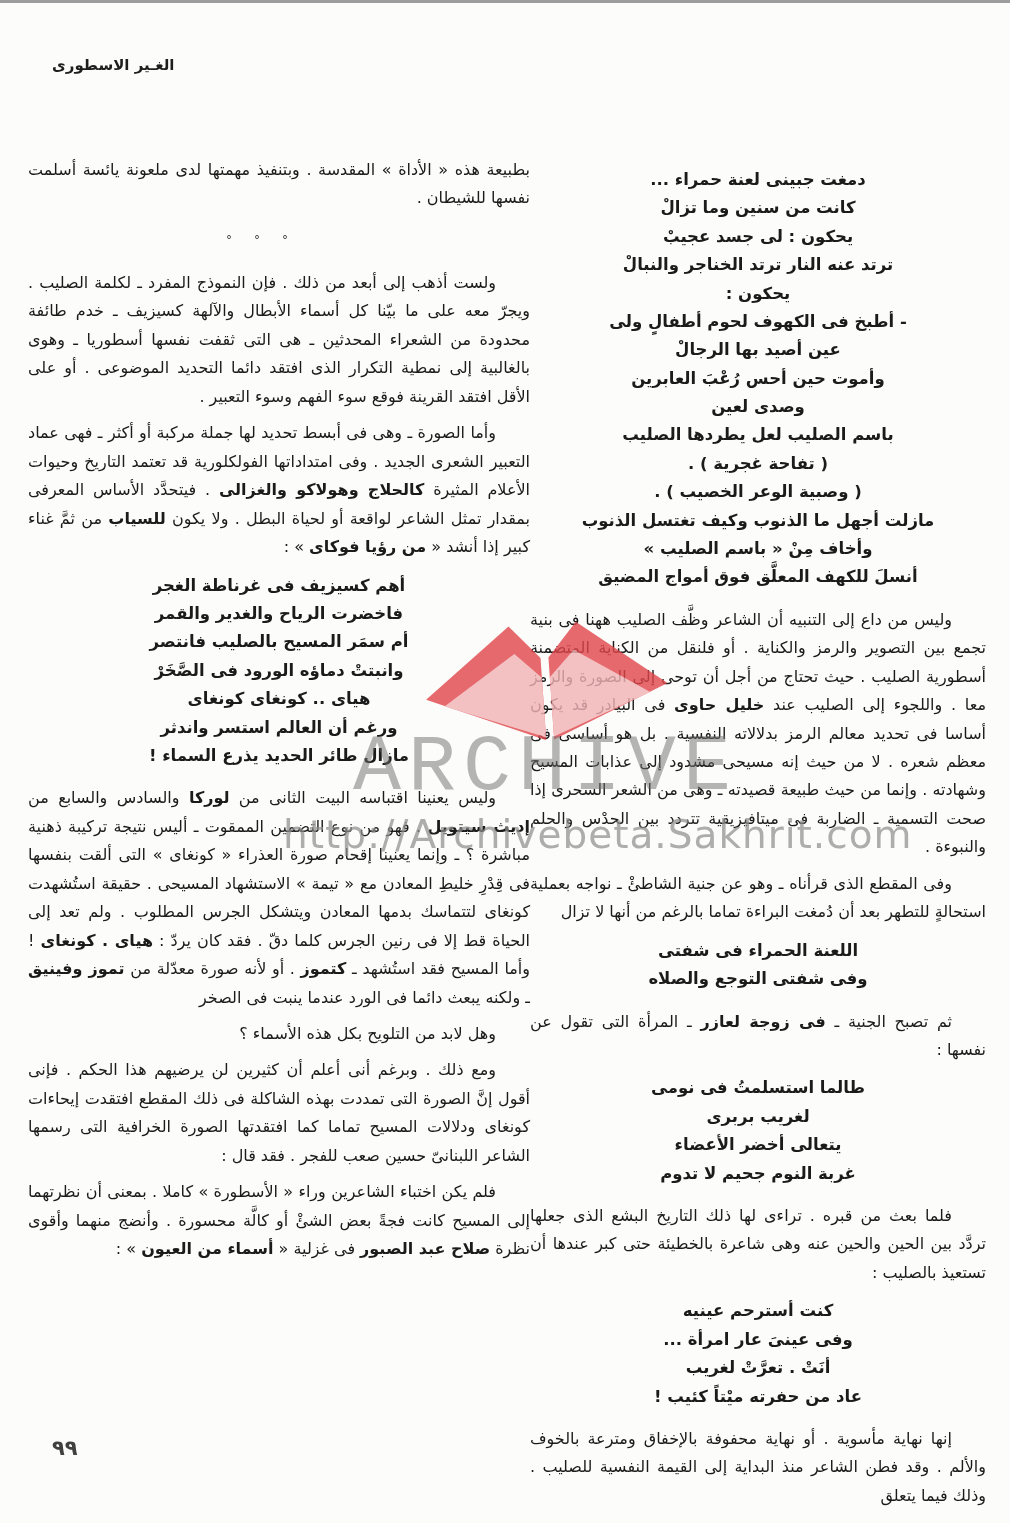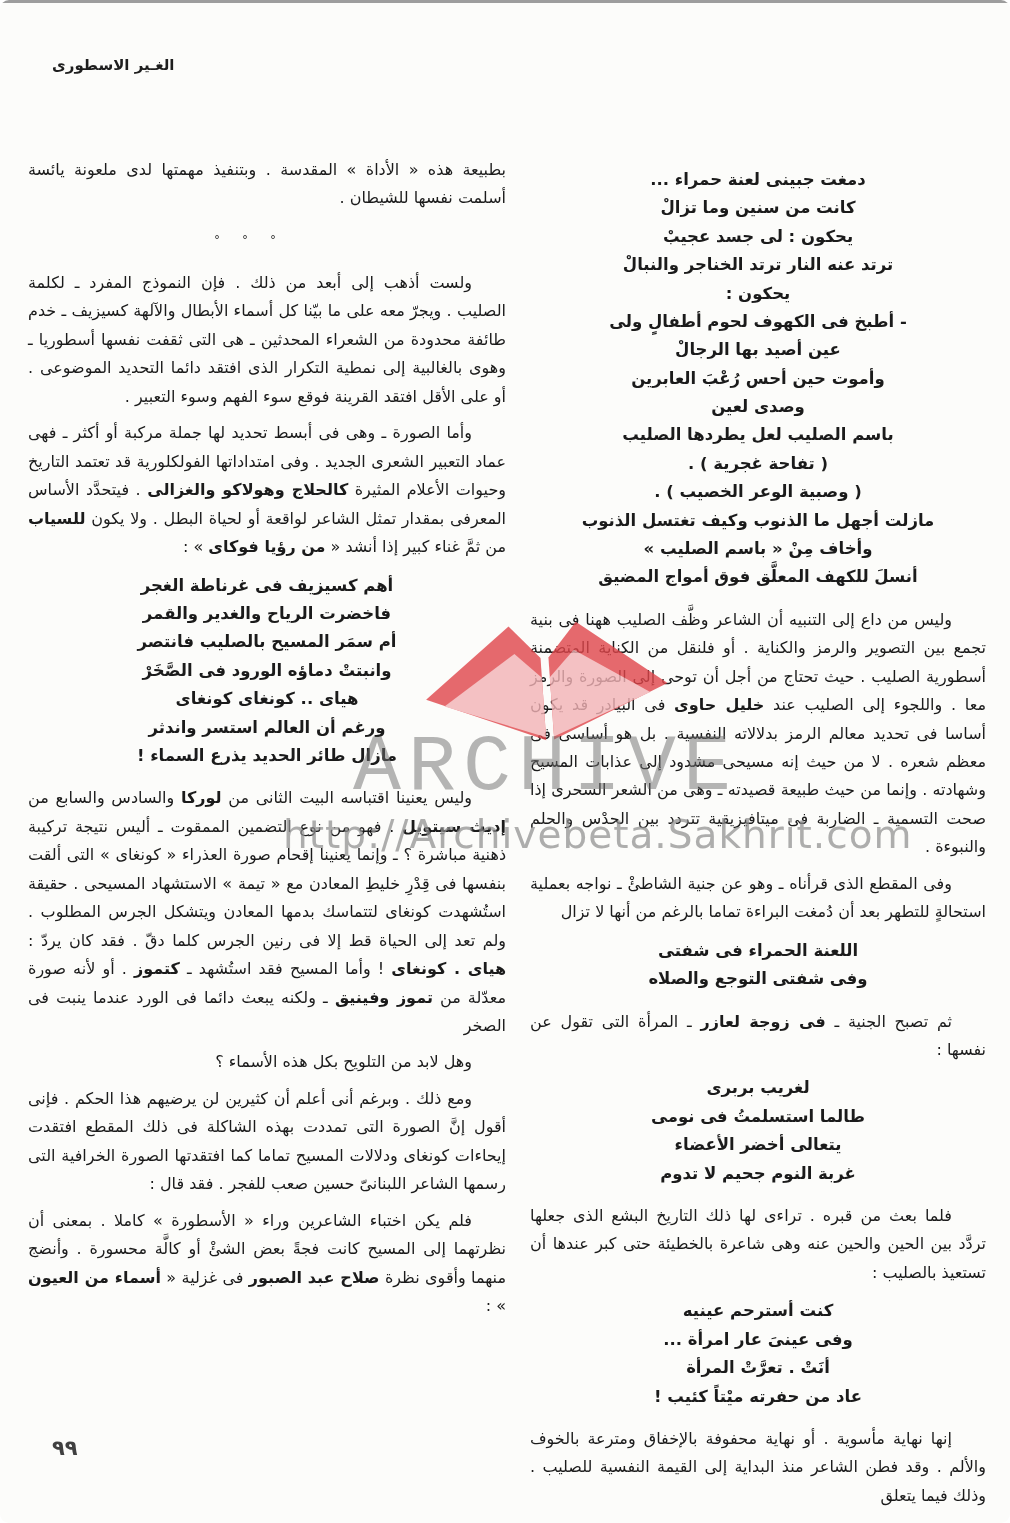--- a/index.html
+++ b/index.html
@@ -4,34 +4,33 @@
 <style>
   html,body{margin:0;padding:0;background:#ffffff;}
   .page{
     position:relative;
     width:1010px;height:1523px;
     background:#fcfcfa;
     overflow:hidden;
     direction:rtl;
     font-family:"DejaVu Sans", sans-serif;
     color:#1b1b1b;
-    border-radius:9px;
   }
   .scan-edge-top{
     position:absolute;top:0;left:0;right:0;height:3px;
     background:#9d9d9d;
   }
   .running-header{
     position:absolute;top:56px;left:52px;
     font-size:15px;font-weight:bold;color:#1e1e1e;
     letter-spacing:.5px;
   }
   .columns{
     position:absolute;top:156px;right:24px;left:28px;
-    display:flex;gap:24px;align-items:flex-start;
+    display:flex;align-items:flex-start;
   }
   .col{min-width:0;}
   .col-right{width:456px;}
   .col-left{flex:1;}
   p.prose{
     margin:0 0 8px 0;
     font-size:16px;line-height:1.78;
     text-align:justify;
     text-indent:34px;
   }
@@ -101,30 +100,30 @@
           <div class="poem-line">أنسلَ للكهف المعلَّق فوق أمواج المضيق</div>
         </div>
         <p class="prose"><span>وليس من داع إلى التنبيه أن الشاعر وظَّف الصليب ههنا فى بنية تجمع بين التصوير والرمز والكناية . أو فلنقل من الكناية المتضمنة أسطورية الصليب . حيث تحتاج من أجل أن توحى إلى الصورة والرمز معا . واللجوء إلى الصليب عند </span><span class="bold">خليل حاوى</span><span> فى البيادر قد يكون أساسا فى تحديد معالم الرمز بدلالاته النفسية . بل هو أساسى فى معظم شعره . لا من حيث إنه مسيحى مشدود إلى عذابات المسيح وشهادته . وإنما من حيث طبيعة قصيدته ـ وهى من الشعر السحرى إذا صحت التسمية ـ الضاربة فى ميتافيزيقية تتردد بين الحدْس والحلم والنبوءة .</span></p>
         <p class="prose"><span>وفى المقطع الذى قرأناه ـ وهو عن جنية الشاطئْ ـ نواجه بعملية استحالةٍ للتطهر بعد أن دُمغت البراءة تماما بالرغم من أنها لا تزال</span></p>
         <div class="poem">
           <div class="poem-line">اللعنة الحمراء فى شفتى</div>
           <div class="poem-line">وفى شفتى التوجع والصلاه</div>
         </div>
         <p class="prose"><span>ثم تصبح الجنية ـ </span><span class="bold">فى زوجة لعازر</span><span> ـ المرأة التى تقول عن نفسها :</span></p>
         <div class="poem">
+          <div class="poem-line">طالما استسلمتُ فى نومى</div>
           <div class="poem-line">لغريب بربرى</div>
-          <div class="poem-line">طالما استسلمتُ فى نومى</div>
           <div class="poem-line">يتعالى أخضر الأعضاء</div>
           <div class="poem-line">غربة النوم جحيم لا تدوم</div>
         </div>
         <p class="prose"><span>فلما بعث من قبره . تراءى لها ذلك التاريخ البشع الذى جعلها تردَّد بين الحين والحين عنه وهى شاعرة بالخطيئة حتى كبر عندها أن تستعيذ بالصليب :</span></p>
         <div class="poem">
           <div class="poem-line">كنت أسترحم عينيه</div>
           <div class="poem-line">وفى عينىَ عار امرأة ...</div>
-          <div class="poem-line">أنَتْ . تعرَّتْ المرأة</div>
+          <div class="poem-line">أنَتْ . تعرَّتْ لغريب</div>
           <div class="poem-line">عاد من حفرته ميْتاً كئيب !</div>
         </div>
         <p class="prose"><span>إنها نهاية مأسوية . أو نهاية محفوفة بالإخفاق ومترعة بالخوف والألم . وقد فطن الشاعر منذ البداية إلى القيمة النفسية للصليب . وذلك فيما يتعلق</span></p>
       </div>
     <div class="col col-left">
         <p class="prose no-indent"><span>بطبيعة هذه « الأداة » المقدسة . وبتنفيذ مهمتها لدى ملعونة يائسة أسلمت نفسها للشيطان .</span></p>
         <div class="separator">°°°</div>
         <p class="prose"><span>ولست أذهب إلى أبعد من ذلك . فإن النموذج المفرد ـ لكلمة الصليب . ويجرّ معه على ما بيّنا كل أسماء الأبطال والآلهة كسيزيف ـ خدم طائفة محدودة من الشعراء المحدثين ـ هى التى ثقفت نفسها أسطوريا ـ وهوى بالغالبية إلى نمطية التكرار الذى افتقد دائما التحديد الموضوعى . أو على الأقل افتقد القرينة فوقع سوء الفهم وسوء التعبير .</span></p>
         <p class="prose"><span>وأما الصورة ـ وهى فى أبسط تحديد لها جملة مركبة أو أكثر ـ فهى عماد التعبير الشعرى الجديد . وفى امتداداتها الفولكلورية قد تعتمد التاريخ وحيوات الأعلام المثيرة </span><span class="bold">كالحلاج وهولاكو والغزالى</span><span> . فيتحدَّد الأساس المعرفى بمقدار تمثل الشاعر لواقعة أو لحياة البطل . ولا يكون </span><span class="bold">للسياب</span><span> من ثمَّ غناء كبير إذا أنشد « </span><span class="bold">من رؤيا فوكاى</span><span> » :</span></p>
         <div class="poem">

